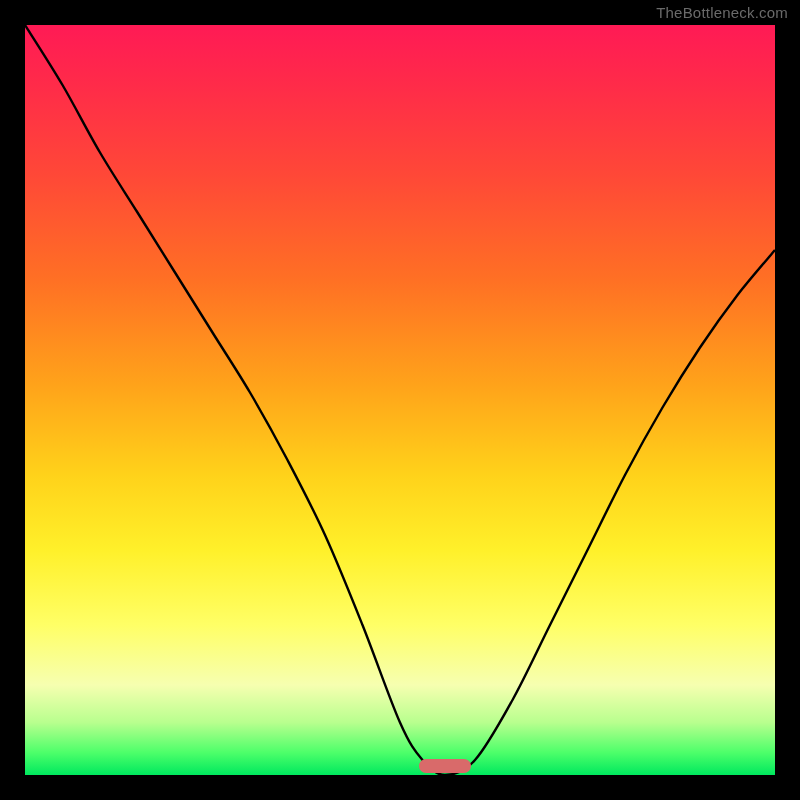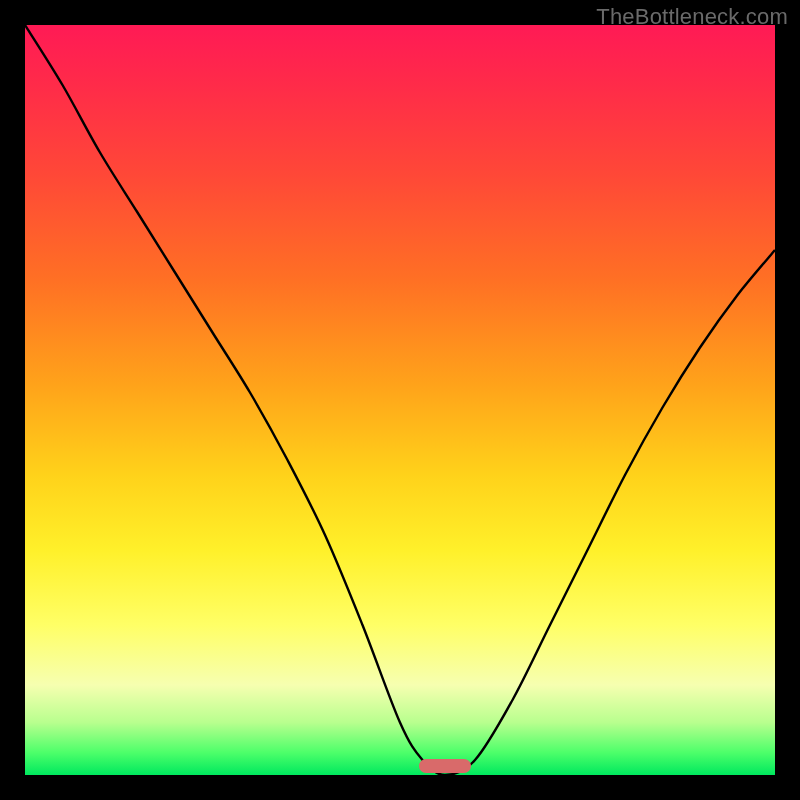--- a/index.html
+++ b/index.html
@@ -15,21 +15,21 @@
     position: relative;
     width: 800px;
     height: 800px;
     background: #000;
   }
   .watermark {
     position: absolute;
     top: 4px;
     right: 12px;
     color: #6a6a6a;
-    font-size: 22px;
+    font-size: 15px;
     font-weight: 500;
     letter-spacing: 0.2px;
     z-index: 5;
   }
   .plot-area {
     position: absolute;
     left: 25px;
     top: 25px;
     width: 750px;
     height: 750px;

